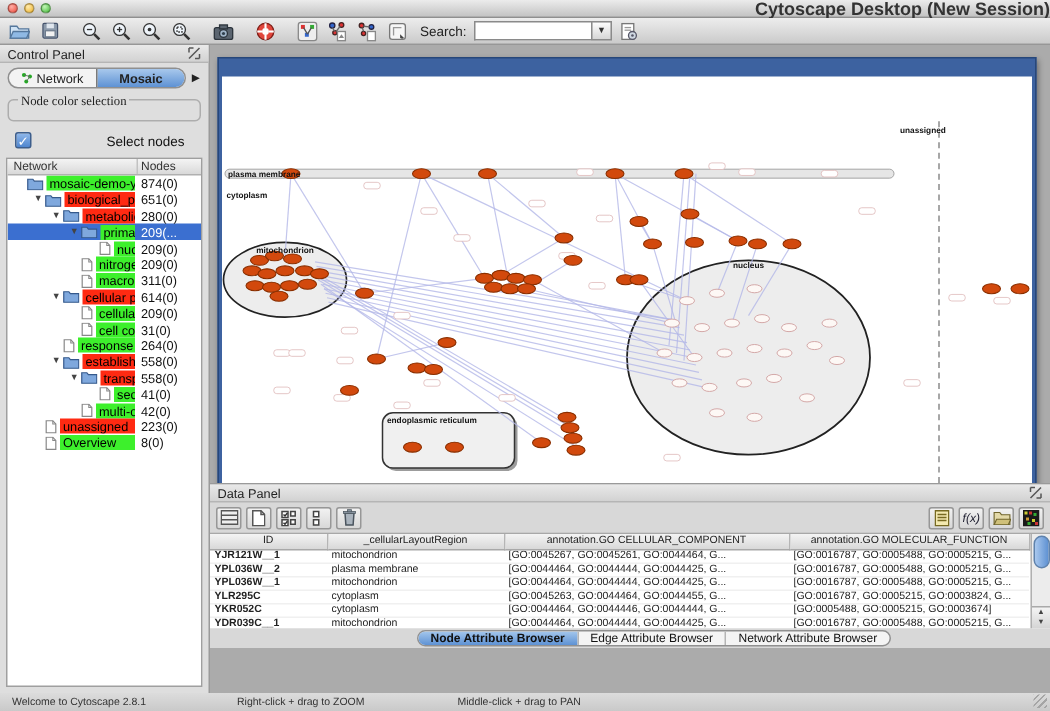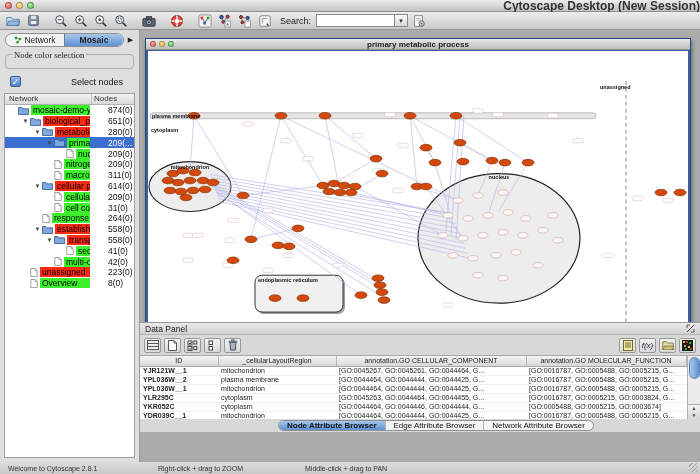--- a/index.html
+++ b/index.html
@@ -53,21 +53,21 @@
 
   .treewrap { flex:1; margin:2px 4px 4px 4px; background:#fff; border:1px solid #9f9f9f; display:flex; flex-direction:column; overflow:hidden; }
   .tree-head { height:11px; display:flex; background:linear-gradient(#f4f4f4,#d9d9d9); border-bottom:1px solid #b0b0b0; font-size:8px; color:#333; }
   .tree-head .c1 { flex:1; padding-left:4px; border-right:1px solid #c2c2c2; }
   .tree-head .c2 { width:42px; padding-left:2px; }
   .tree-rows { flex:1; overflow:hidden; }
   .trow { height:10.8px; display:flex; align-items:center; font-size:8.5px; white-space:nowrap; }
   .trow .tri { width:9px; font-size:6px; color:#444; text-align:center; flex:none; }
   .trow .ticon { flex:none; margin-right:2px; display:flex; }
   .trow .tlabel { padding:0 2px; color:#000; overflow:hidden; flex:1 1 auto; min-width:0; }
-  .trow .tcount { width:44px; flex:none; padding-left:18px; color:#111; }
+  .trow .tcount { width:44px; flex:none; padding-left:4px; color:#111; }
   .trow.selrow { background:#3b6fd0; }
   .trow.selrow .tcount { color:#fff; }
   .lbl-green { background:#3df02c; }
   .lbl-red { background:#ff2a12; }
 
   
   .desktop { position:relative; width:560px; height:432px; background:#ababab; overflow:hidden; }
   .netwin { position:absolute; left:5px; top:8px; width:546px; height:300px; border:1px solid #27477a; background:#3d62a0; box-shadow:1px 2px 4px rgba(0,0,0,.4); }
   .netwin-title { height:11px; background:linear-gradient(#e8e8e8,#bfbfbf); border-bottom:1px solid #8f8f8f; position:relative; display:flex; align-items:center; }
   .netwin-title .lights { margin-left:4px; gap:3px; }
@@ -246,20 +246,26 @@
           <line x1="5" y1="7" x2="10" y2="7" stroke="#999"></line>
           <circle cx="11" cy="11" r="3" fill="#cfd8e2" stroke="#556"></circle>
           <circle cx="11" cy="11" r="1" fill="#556"></circle>
         </svg>
       </div>
   </div>
 
   <div class="main">
 
     <div class="cpanel">
+      <div class="cp-head">
+        <span>Control Panel</span>
+        <svg width="9" height="9" viewBox="0 0 9 9">
+            <path d="M1 8L8 1M1 1h3M1 1v3M8 8H5M8 8V5" stroke="#555" fill="none"></path>
+          </svg>
+      </div>
       <div class="cp-tabs">
         <div class="seg">
           <div class="seg-item">
             <svg width="8" height="8" viewBox="0 0 8 8">
                 <circle cx="2" cy="2" r="1.4" fill="#2a2"></circle>
                 <circle cx="6" cy="3" r="1.3" fill="#2a2"></circle>
                 <circle cx="3.5" cy="6.3" r="1.3" fill="#2a2"></circle>
                 <line x1="2" y1="2" x2="6" y2="3" stroke="#666" stroke-width=".6"></line>
                 <line x1="6" y1="3" x2="3.5" y2="6.3" stroke="#666" stroke-width=".6"></line>
               </svg>
@@ -496,28 +502,20 @@
               <polyline points="6,12 50,4 90,12 130,4 170,12 196,6" fill="none" stroke="#9aa0d8" stroke-width=".8"></polyline>
               <line x1="20" y1="6" x2="180" y2="11" stroke="#9aa0d8" stroke-width=".6"></line>
               <circle cx="40" cy="9" r="1" fill="#c90"></circle>
               <circle cx="90" cy="7" r="1" fill="#c90"></circle>
               <circle cx="150" cy="9" r="1" fill="#c90"></circle>
             </svg>
         </div>
       </div>
 
       <div class="netwin">
-        <div class="netwin-title">
-          <div class="lights">
-            <div class="light l-red"></div>
-            <div class="light l-yellow"></div>
-            <div class="light l-green"></div>
-          </div>
-          <div class="wt">primary metabolic process</div>
-        </div>
         <div class="netwin-body">
           <svg id="net-svg" viewBox="0 0 540 285" preserveAspectRatio="none">
               <rect x="2" y="62" width="446" height="6" rx="3" fill="#e6e6e6" stroke="#9a9a9a" stroke-width="0.6"></rect>
               <ellipse cx="42" cy="136" rx="41" ry="25" fill="#ededed" stroke="#222222" stroke-width="1.1"></ellipse>
               <ellipse cx="351" cy="188" rx="81" ry="65" fill="#ededed" stroke="#222222" stroke-width="1.2"></ellipse>
               <rect x="109" y="227" width="88" height="37" rx="7" fill="#9c9c9c"></rect>
               <rect x="107" y="225" width="88" height="37" rx="7" fill="#f0f0f0" stroke="#333" stroke-width="1"></rect>
               <line x1="478" y1="30" x2="478" y2="272" stroke="#8a8a8a" stroke-width="1" stroke-dasharray="4 3"></line>
               <line x1="62" y1="124" x2="302" y2="163" stroke="#b4b8e8" stroke-width="0.8" opacity="0.8"></line>
               <line x1="63" y1="127" x2="305" y2="168" stroke="#b4b8e8" stroke-width="0.8" opacity="0.8"></line>

